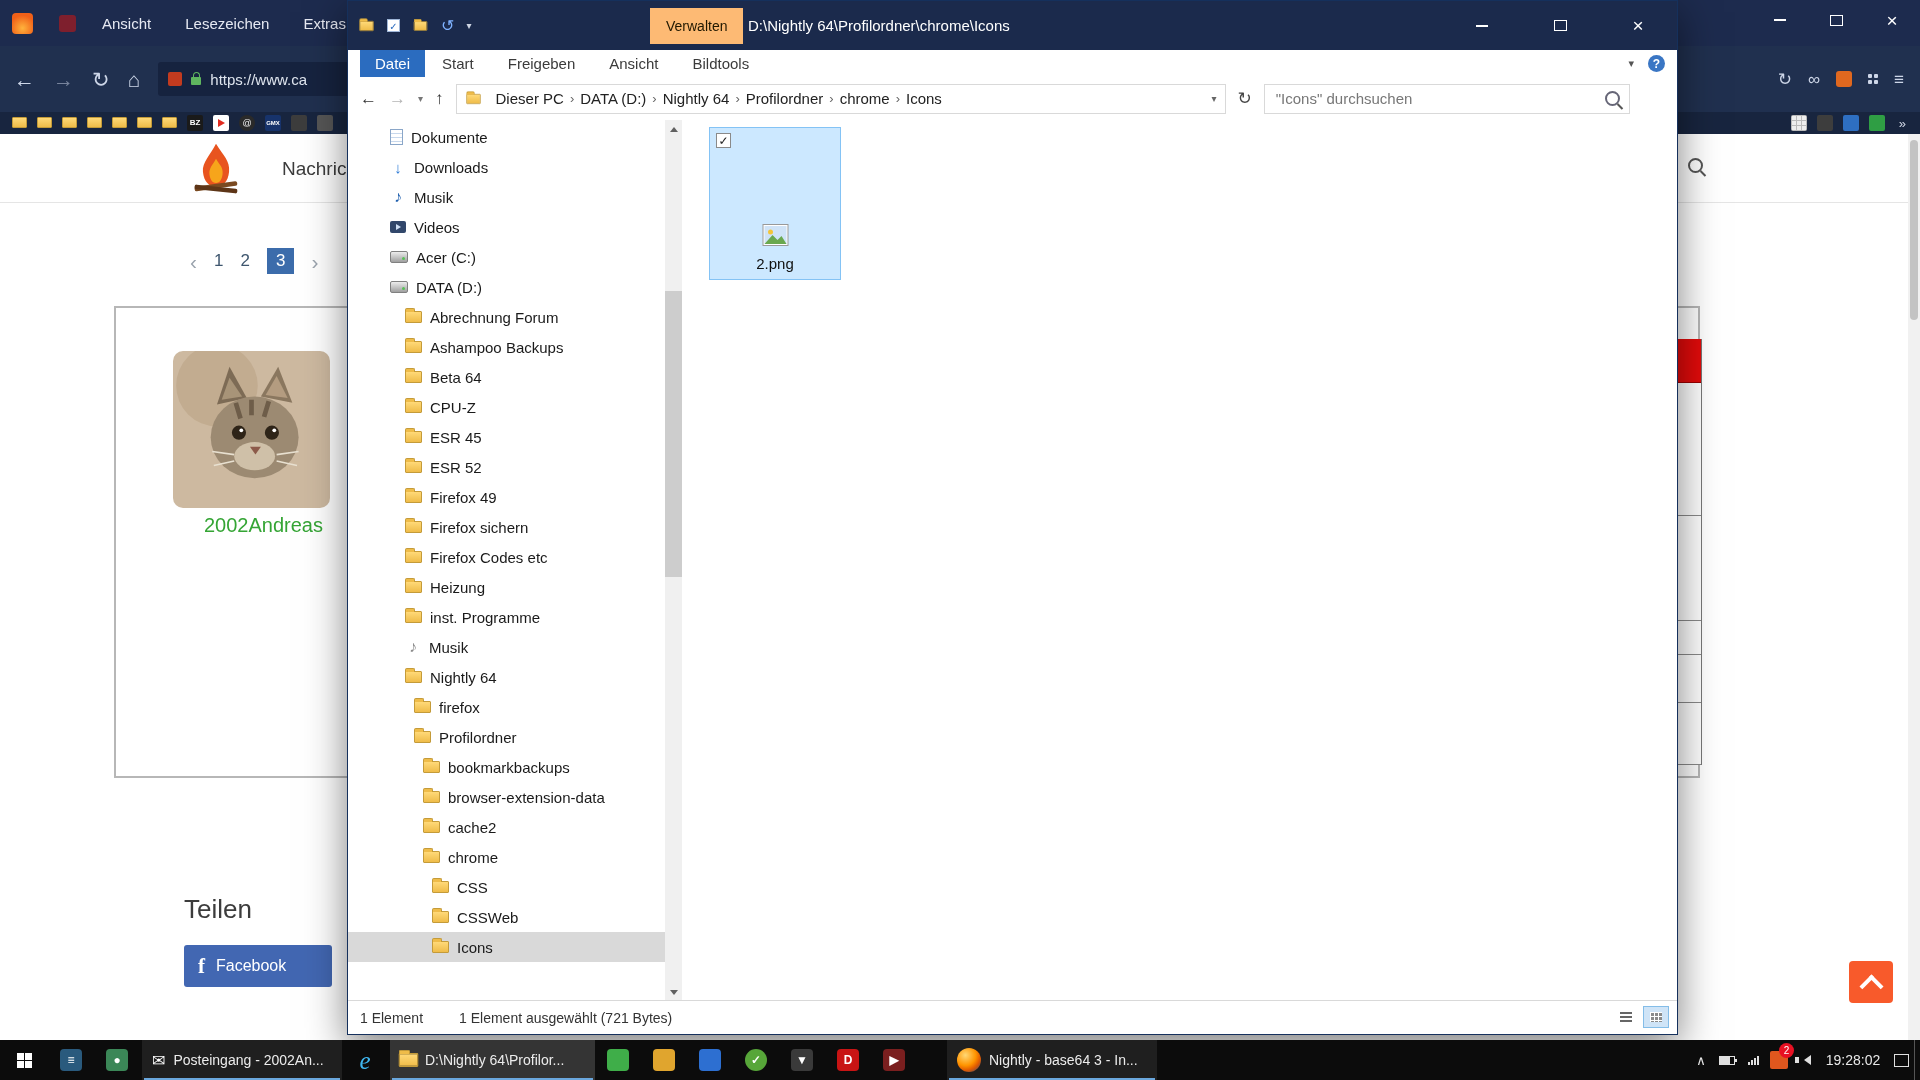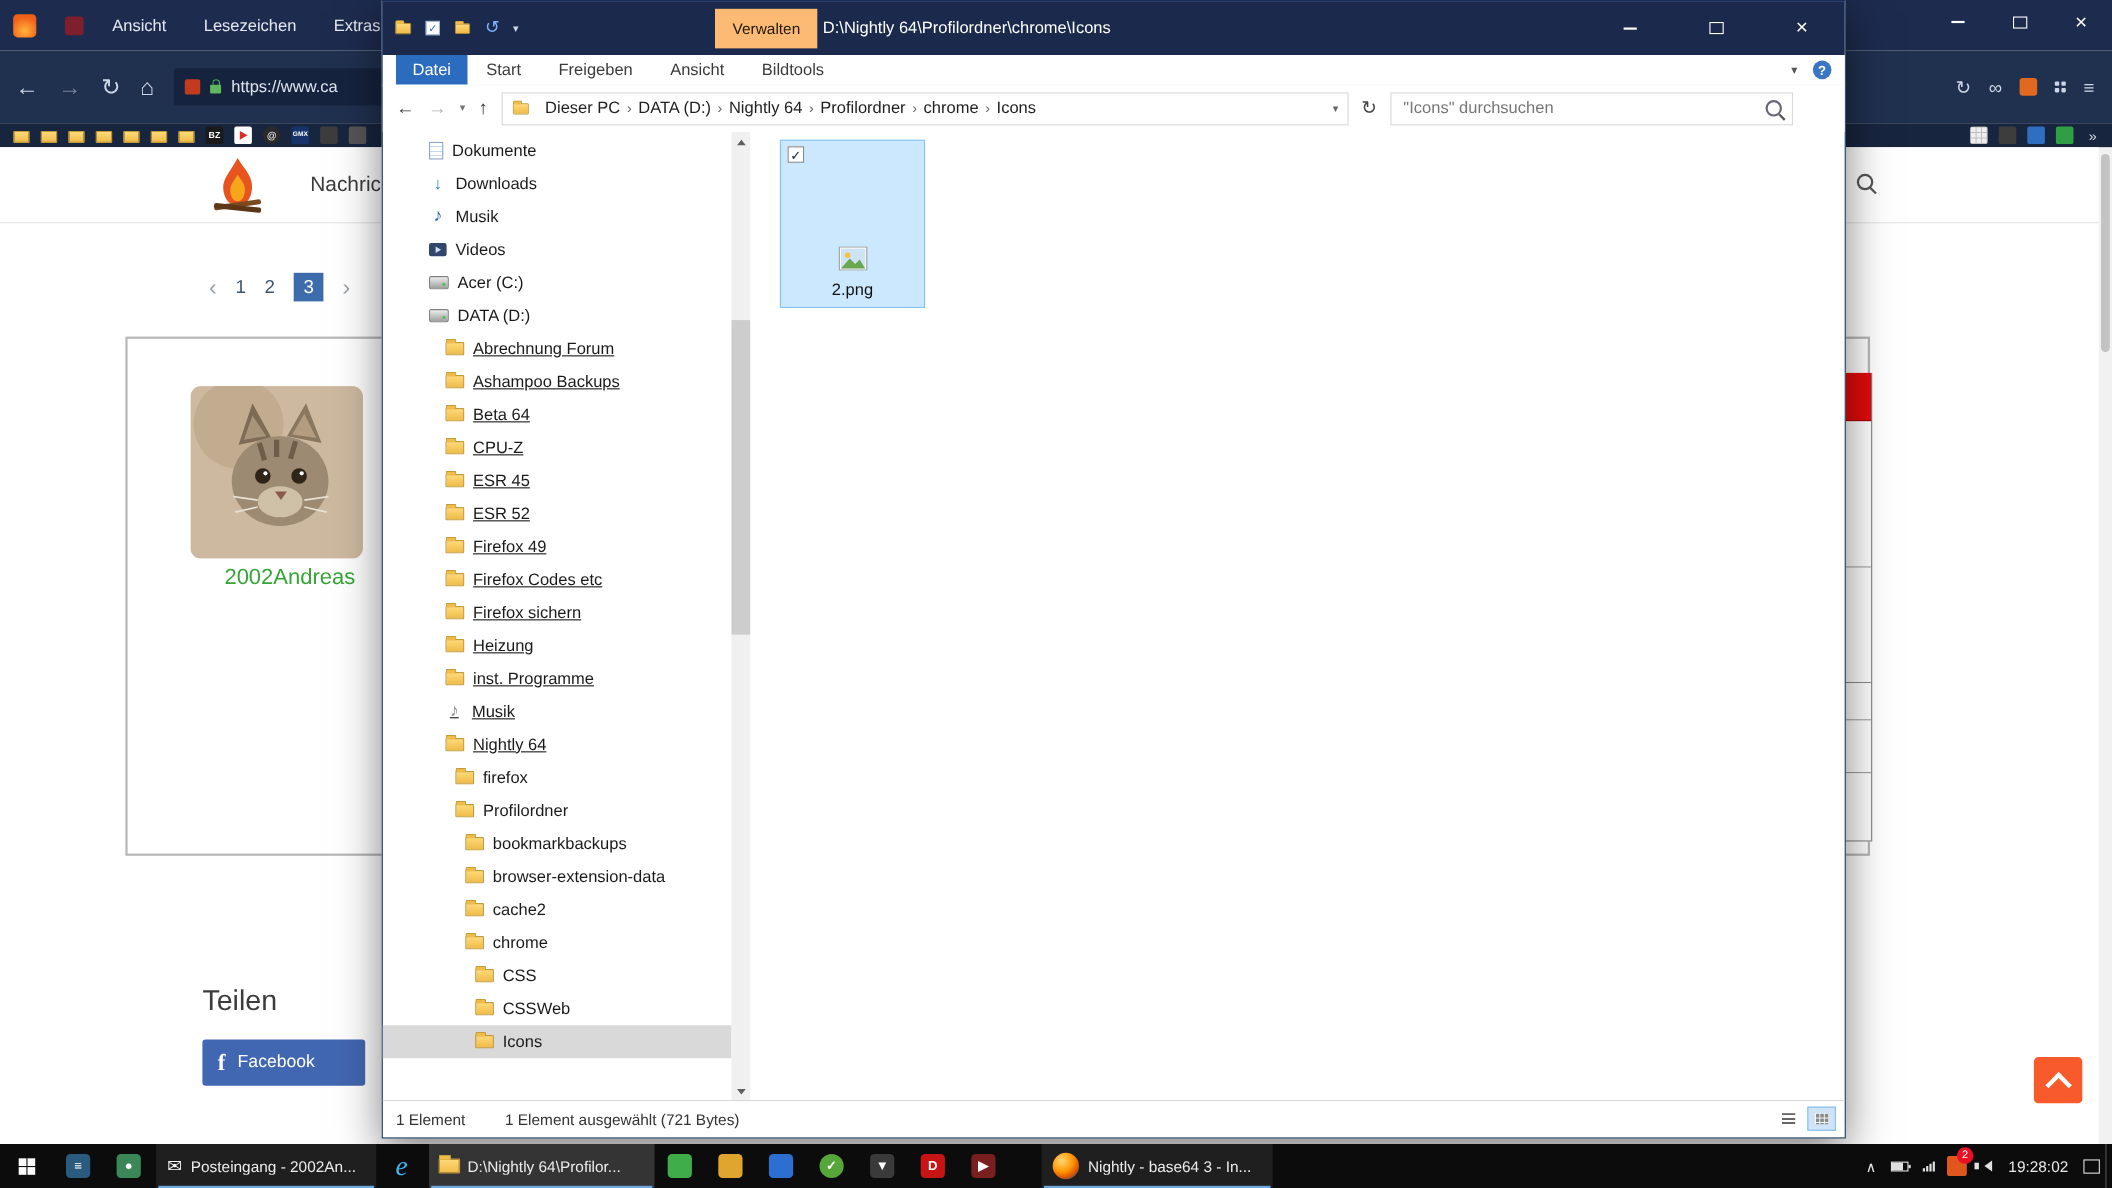--- a/index.html
+++ b/index.html
@@ -136,21 +136,21 @@
   .refresh{color:#444;font-size:17px;flex:none;}
   .search-field{width:366px;height:30px;border:1px solid #d9d9d9;display:flex;align-items:center;
     padding:0 9px;box-sizing:border-box;flex:none;}
   .search-input{border:none;outline:none;flex:1;font-size:15px;color:#333;font-family:inherit;background:transparent;}
   .search-input::placeholder{color:#777;}
 
   .ex-main{position:absolute;top:119px;left:0;right:0;bottom:33px;}
   .tree{position:absolute;left:0;top:2px;width:317px;}
   .tree-row{height:30px;display:flex;align-items:center;gap:8px;box-sizing:border-box;}
   .tree-row.sel{background:#d9d9d9;}
-  .lvl0{padding-left:42px;}.lvl1{padding-left:57px;text-decoration:underline;}.lvl2{padding-left:66px;}.lvl3{padding-left:75px;}.lvl4{padding-left:84px;}
+  .lvl0{padding-left:42px;}.lvl1{padding-left:57px;}.lvl2{padding-left:66px;}.lvl3{padding-left:75px;}.lvl4{padding-left:84px;}
   .tlabel{font-size:15px;color:#1a1a1a;white-space:nowrap;}
   .ticon{flex:none;display:inline-flex;align-items:center;justify-content:center;}
   .ic-drive{width:18px;height:12px;background:linear-gradient(#ececec,#9f9f9f);border:1px solid #808080;border-radius:2px;position:relative;box-sizing:border-box;}
   .ic-drive::after{content:"";position:absolute;right:2px;bottom:2px;width:3px;height:3px;border-radius:50%;background:#58c058;}
   .ic-doc{width:13px;height:16px;border:1px solid #8aa6c8;background:repeating-linear-gradient(#fff 0 3px,#c8d8ec 3px 4px);box-sizing:border-box;}
   .ic-download{color:#2f7bd6;font-weight:bold;font-size:15px;width:16px;}
   .ic-music{color:#1f5fae;font-size:16px;width:16px;}
   .ic-music2{color:#8b8b8b;font-size:16px;width:16px;}
   .ic-video{width:16px;height:12px;background:#31476b;border-radius:2px;position:relative;}
   .ic-video::after{content:"";position:absolute;left:6px;top:3px;border:3px solid transparent;border-left:5px solid #cfe0f5;}
@@ -265,21 +265,21 @@
           <i></i>
           <i></i>
           <i></i>
           <i></i>
         </span>
       <span class="nav-ic" style="font-size:17px;">≡</span>
     </div>
   </div>
 
   <div class="ff-bookmarks">
-    <div class="bm-left" style="display:flex;gap:10px;align-items:center;">
+    <div class="bm-left" style="display:flex;gap:10px;">
         <span class="bm bm-folder"></span>
         <span class="bm bm-folder"></span>
         <span class="bm bm-folder"></span>
         <span class="bm bm-folder"></span>
         <span class="bm bm-folder"></span>
         <span class="bm bm-folder"></span>
         <span class="bm bm-folder"></span>
         <span class="bm bm-bz">BZ</span>
         <span class="bm bm-yt"></span>
         <span class="bm bm-at">@</span>
@@ -482,25 +482,25 @@
           <div class="tree-row lvl1">
             <span class="ticon ic-folder"></span>
             <span class="tlabel">ESR 52</span>
           </div>
           <div class="tree-row lvl1">
             <span class="ticon ic-folder"></span>
             <span class="tlabel">Firefox 49</span>
           </div>
           <div class="tree-row lvl1">
             <span class="ticon ic-folder"></span>
+            <span class="tlabel">Firefox sichern</span>
+          </div>
+          <div class="tree-row lvl1">
+            <span class="ticon ic-folder"></span>
             <span class="tlabel">Firefox Codes etc</span>
-          </div>
-          <div class="tree-row lvl1">
-            <span class="ticon ic-folder"></span>
-            <span class="tlabel">Firefox sichern</span>
           </div>
           <div class="tree-row lvl1">
             <span class="ticon ic-folder"></span>
             <span class="tlabel">Heizung</span>
           </div>
           <div class="tree-row lvl1">
             <span class="ticon ic-folder"></span>
             <span class="tlabel">inst. Programme</span>
           </div>
           <div class="tree-row lvl1">

